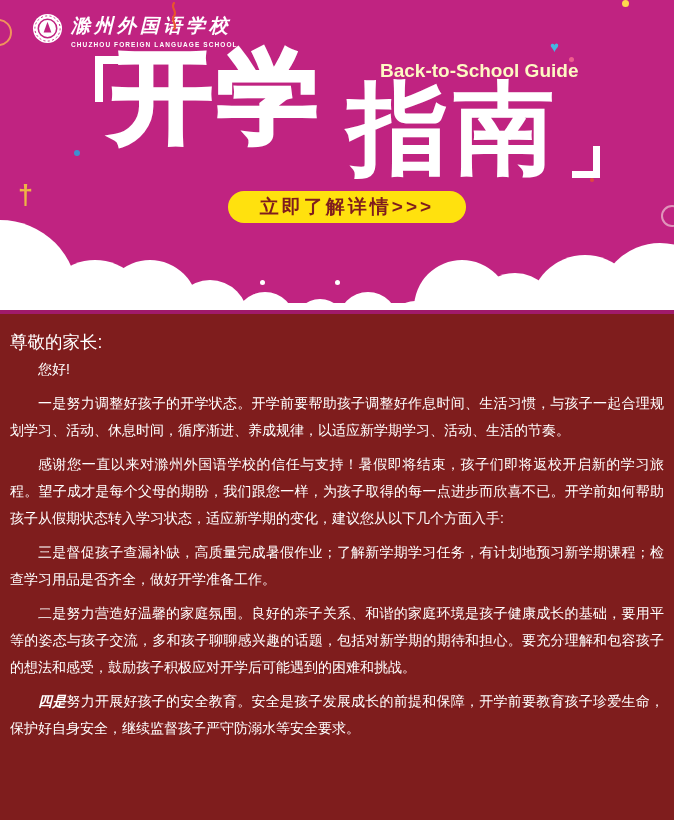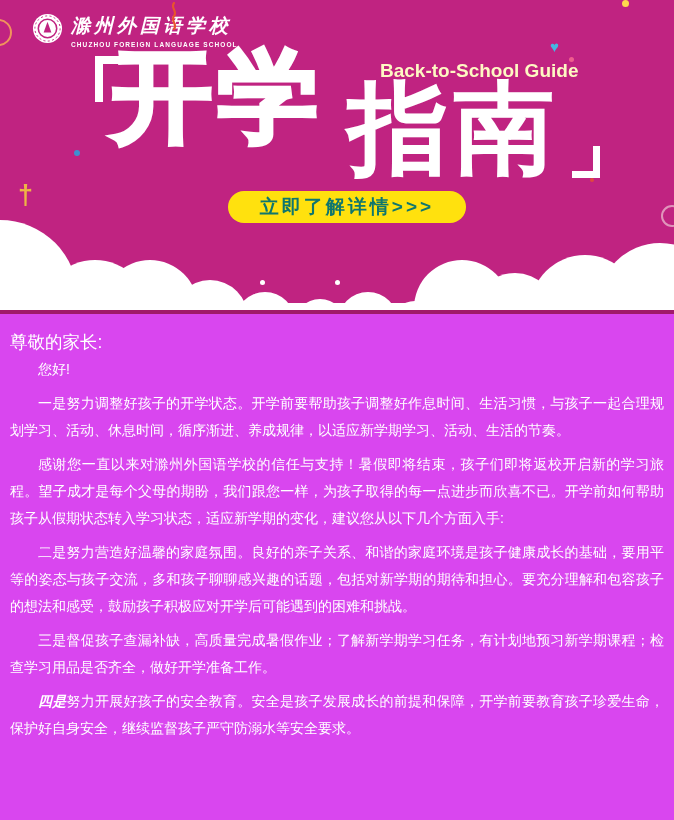--- a/index.html
+++ b/index.html
@@ -26,21 +26,21 @@
 
   .title-zh1 { position:absolute; left:112px; top:46px; color:#fff; font-size:100px; line-height:1;
                font-weight:900; letter-spacing:6px; -webkit-text-stroke:4px #fff; white-space:nowrap; }
   .title-zh2 { position:absolute; left:348px; top:78px; color:#ffffff; font-size:100px; line-height:1;
                font-weight:400; letter-spacing:6px; -webkit-text-stroke:4px #fff; white-space:nowrap; }
   .title-en  { position:absolute; left:380px; top:60px; width:180px; color:#fef9c3; font-size:19px;
                font-weight:bold; white-space:nowrap; }
 
   .cta { position:absolute; left:228px; top:191px; width:238px; height:32px; border-radius:17px;
          background:#ffe10e; border:none; display:flex; align-items:center; justify-content:center;
-         font-family:inherit; font-size:19px; font-weight:bold; color:#0f766e; letter-spacing:3px;
+         font-family:inherit; font-size:19px; font-weight:bold; color:#7f1d1d; letter-spacing:3px;
          cursor:pointer; }
 
   
   .dot { position:absolute; border-radius:50%; }
   .dot-blue   { left:74px;  top:150px; width:6px; height:6px; background:#3e8fd0; }
   .dot-yellow { left:622px; top:0;     width:7px; height:7px; background:#ffd94d; }
   .dot-pink   { left:569px; top:57px;  width:5px; height:5px; background:#ef5d8e; }
   .dot-red    { left:590px; top:178px; width:4px; height:4px; background:#e0483e; }
   .heart-blue { position:absolute; left:550px; top:38px; color:#45b6e0; font-size:15px; }
   .cross { position:absolute; left:18px; top:180px; color:#eeb545; font-size:27px; font-weight:bold; }
@@ -62,21 +62,21 @@
   .c8  { left:391px; top:301px; width:48px;  height:48px;  }
   .c9  { left:414px; top:260px; width:96px;  height:96px;  }
   .c10 { left:473px; top:273px; width:84px;  height:84px;  }
   .c11 { left:530px; top:255px; width:110px; height:110px; }
   .c12 { left:598px; top:243px; width:124px; height:124px; }
   .cloud-dot { position:absolute; width:5px; height:5px; border-radius:50%; background:#fff; }
   .cd1 { left:260px; top:280px; }
   .cd2 { left:335px; top:280px; }
 
   
-  .content { position:absolute; left:0; top:310px; width:674px; height:510px; background:#d946ef;
+  .content { position:absolute; left:0; top:310px; width:674px; height:510px; background:#7f1d1d;
              border-top:4px solid #a01a6a; padding:15px 10px 0 10px; color:#fff; }
   .salutation { font-size:17.5px; line-height:27px; text-align:justify; }
   .para { font-size:14px; line-height:27px; text-align:justify; text-indent:2em; margin-bottom:7px; }
   .para strong { font-weight:bold;font-style:italic; }
 </style>
 </head>
 <body>
 
 <div class="page">
 
@@ -132,19 +132,19 @@
     <div class="cloud-dot cd2"></div>
     <div class="cloud-strip"></div>
   </div>
 
   <div class="content">
     <div class="salutation">尊敬的家长:</div>
     <div>
         <p class="para">您好!</p>
         <p class="para">一是努力调整好孩子的开学状态。开学前要帮助孩子调整好作息时间、生活习惯，与孩子一起合理规划学习、活动、休息时间，循序渐进、养成规律，以适应新学期学习、活动、生活的节奏。</p>
         <p class="para">感谢您一直以来对滁州外国语学校的信任与支持！暑假即将结束，孩子们即将返校开启新的学习旅程。望子成才是每个父母的期盼，我们跟您一样，为孩子取得的每一点进步而欣喜不已。开学前如何帮助孩子从假期状态转入学习状态，适应新学期的变化，建议您从以下几个方面入手:</p>
+        <p class="para">三是督促孩子查漏补缺，高质量完成暑假作业；了解新学期学习任务，有计划地预习新学期课程；检查学习用品是否齐全，做好开学准备工作。</p>
         <p class="para">二是努力营造好温馨的家庭氛围。良好的亲子关系、和谐的家庭环境是孩子健康成长的基础，要用平等的姿态与孩子交流，多和孩子聊聊感兴趣的话题，包括对新学期的期待和担心。要充分理解和包容孩子的想法和感受，鼓励孩子积极应对开学后可能遇到的困难和挑战。</p>
-        <p class="para">三是督促孩子查漏补缺，高质量完成暑假作业；了解新学期学习任务，有计划地预习新学期课程；检查学习用品是否齐全，做好开学准备工作。</p>
         <p class="para"><strong>四是</strong>努力开展好孩子的安全教育。安全是孩子发展成长的前提和保障，开学前要教育孩子珍爱生命，保护好自身安全，继续监督孩子严守防溺水等安全要求。</p>
       </div>
   </div>
 
 </div>
 
 </body></html>

